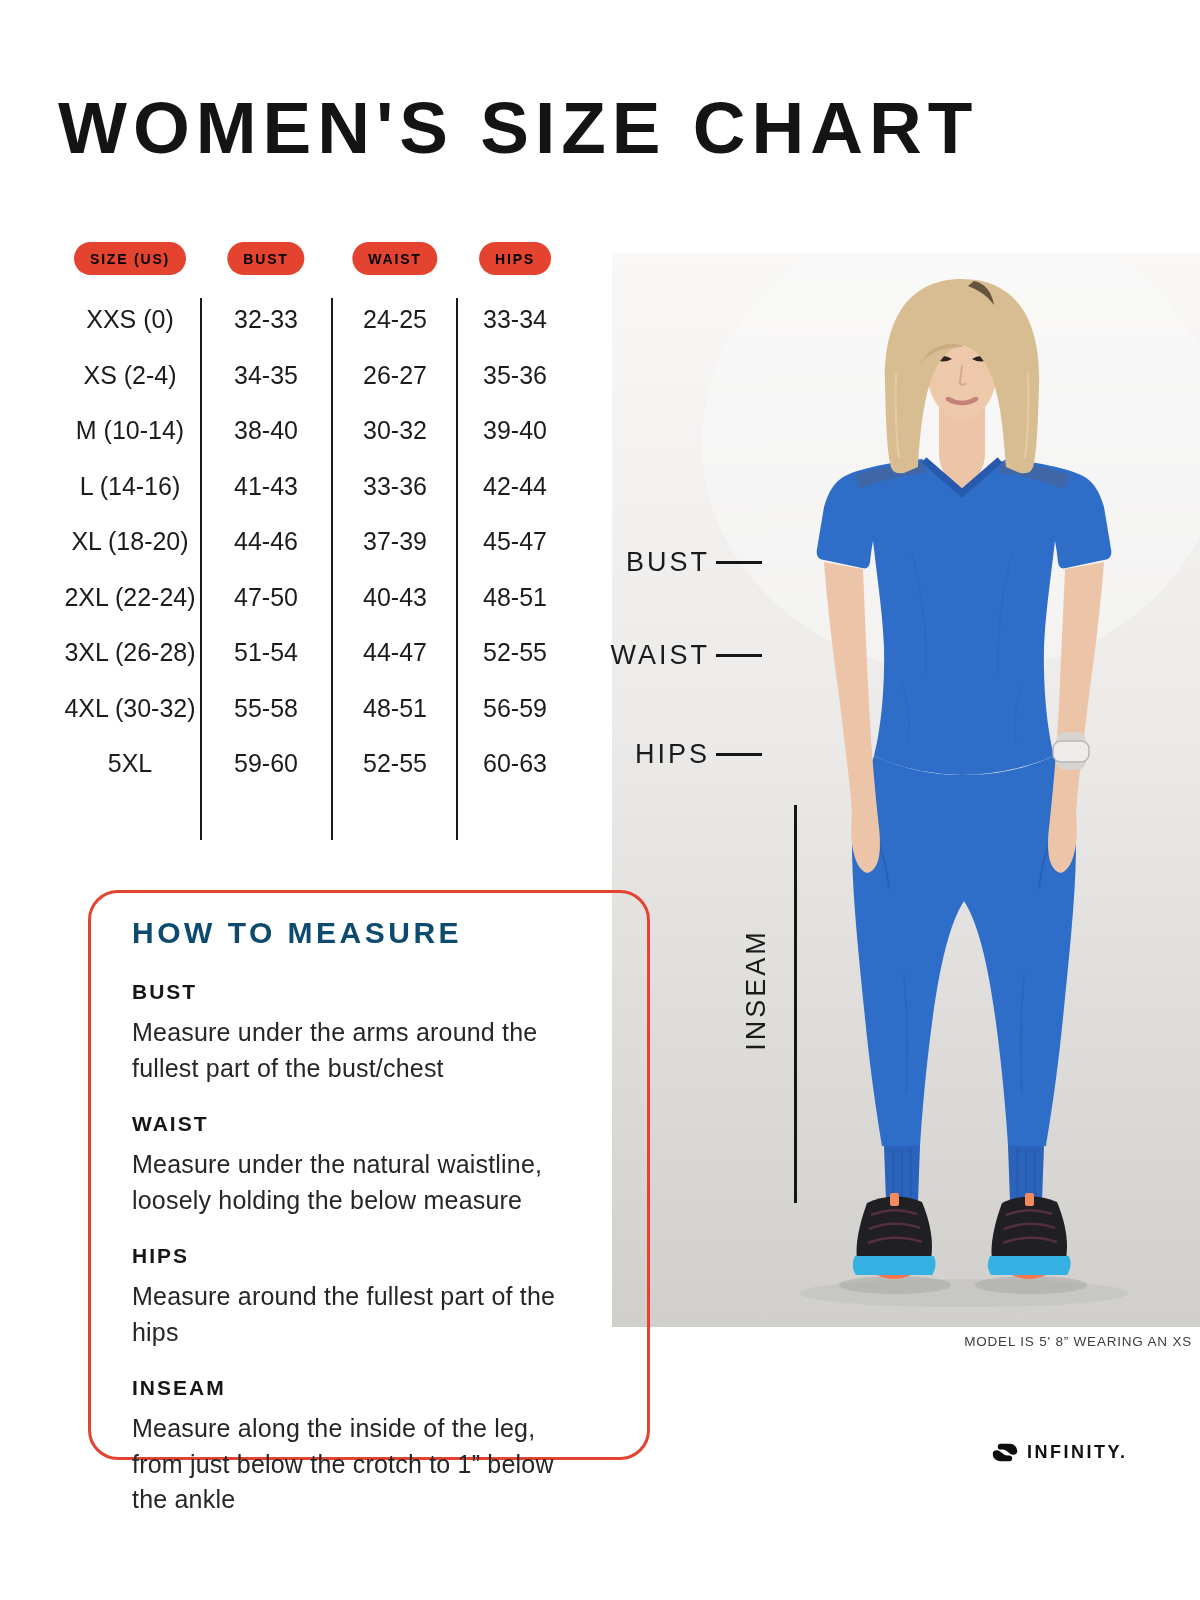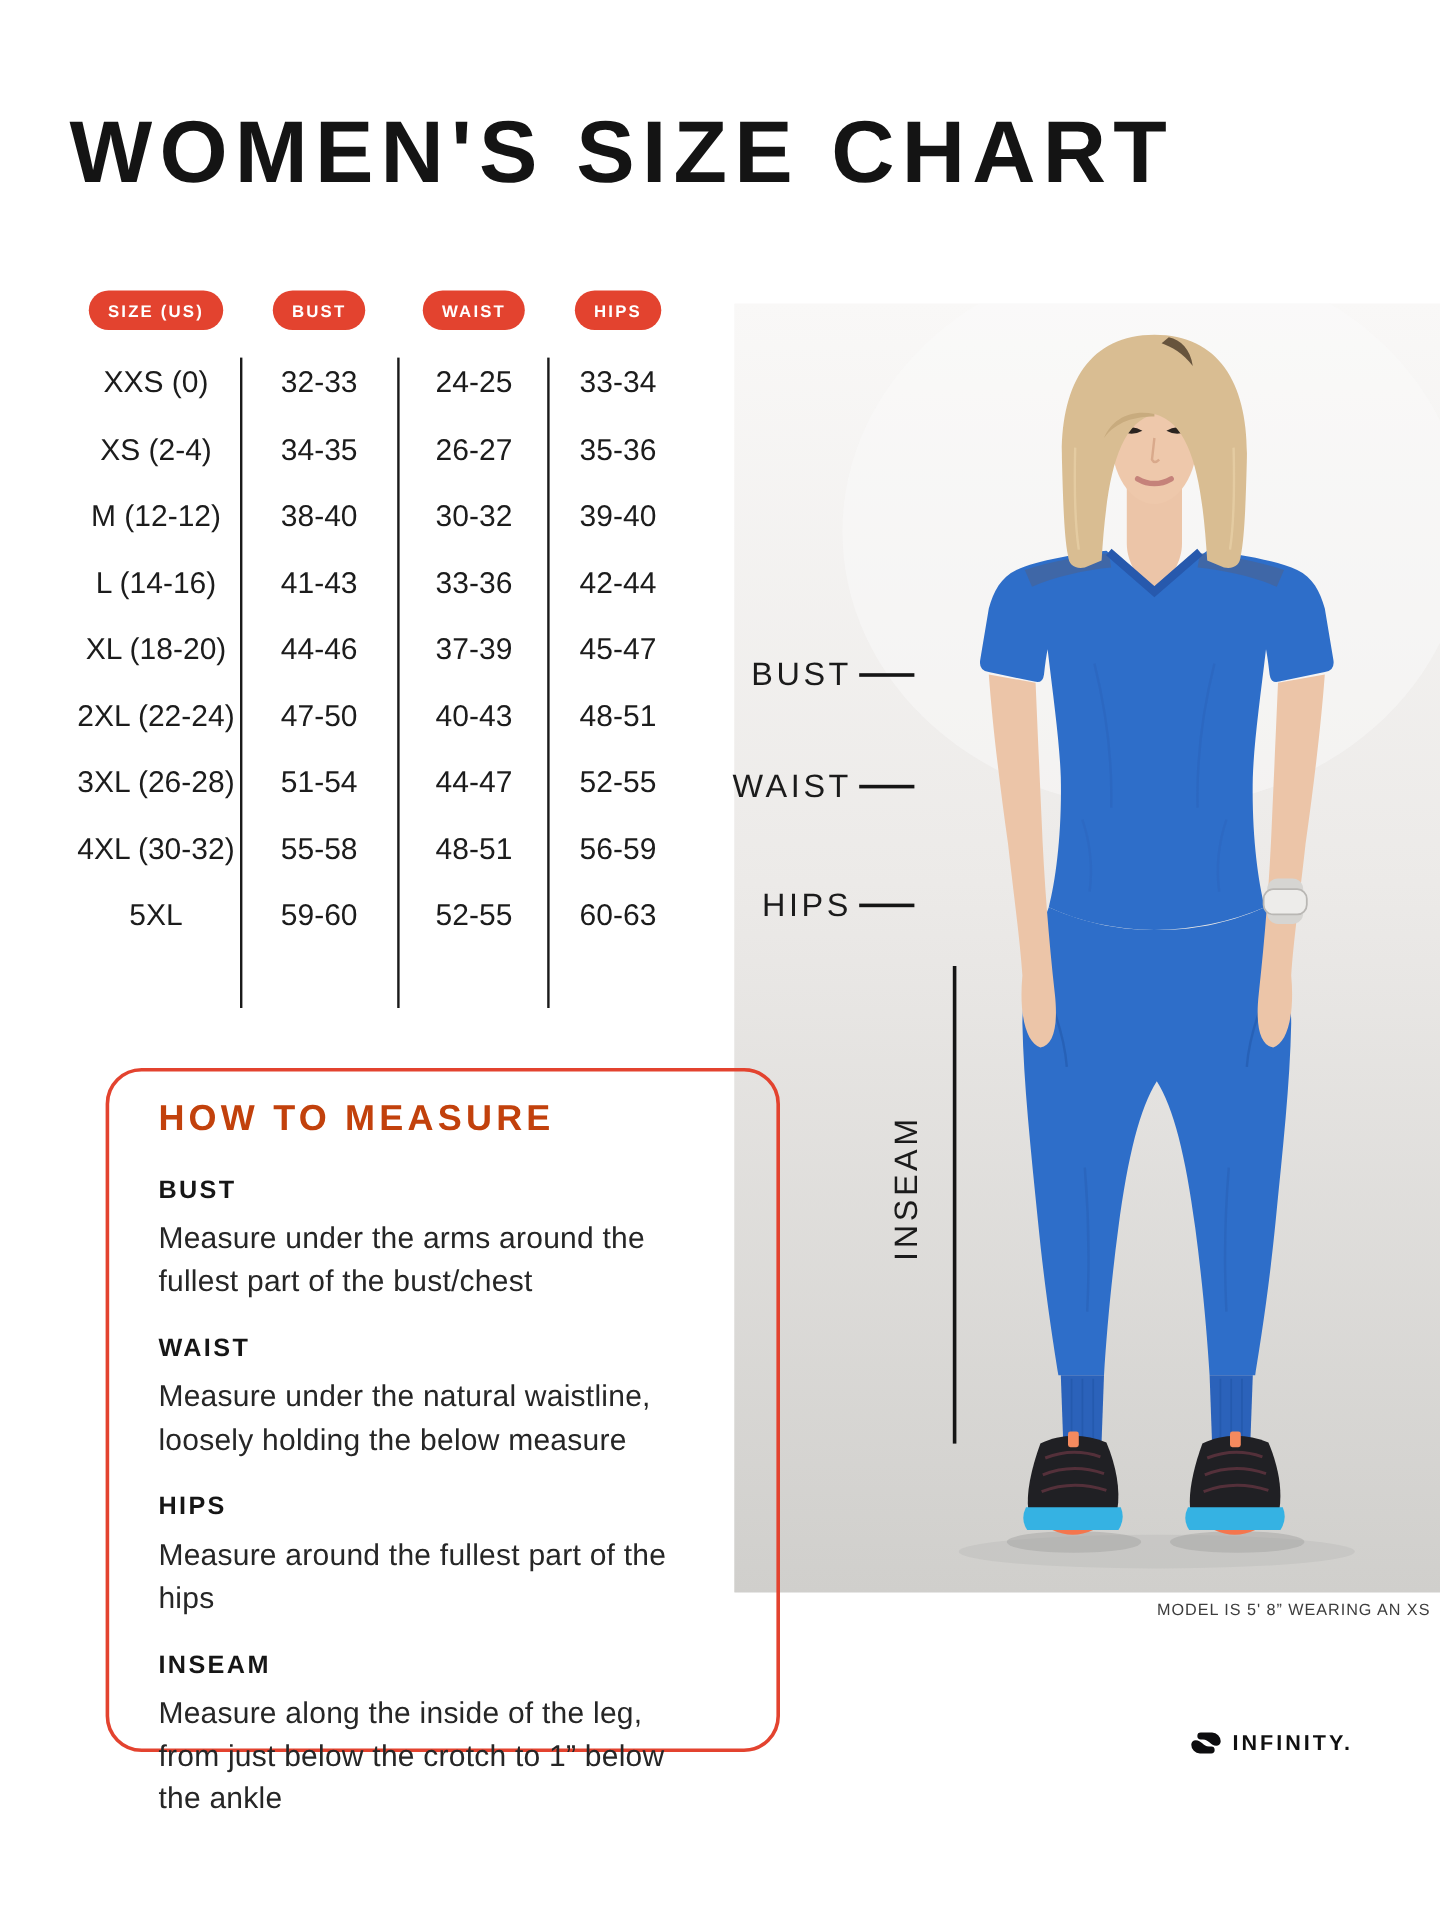--- a/index.html
+++ b/index.html
@@ -3,21 +3,21 @@
 <meta charset="utf-8">
 <style>
   html,body{margin:0;padding:0;background:#ffffff;}
   .page{position:relative;width:1200px;height:1600px;background:#fff;overflow:hidden;
         font-family:"Liberation Sans","DejaVu Sans",sans-serif;color:#1c1c1c;}
 
   .title{position:absolute;left:58px;top:86px;margin:0;font-size:73px;font-weight:bold;
          letter-spacing:6px;color:#141414;white-space:nowrap;}
 
   .pill{position:absolute;top:242px;height:33px;border-radius:17px;background:var(--accent,#e3432f);
-        color:#ffffff;font-size:14px;font-weight:bold;letter-spacing:1.8px;
+        color:#000000;font-size:14px;font-weight:bold;letter-spacing:1.8px;
         display:flex;align-items:center;justify-content:center;padding:0 16px;
         transform:translateX(-50%);white-space:nowrap;}
 
   .size-table{position:absolute;left:60px;top:292px;width:512px;}
   .trow{display:flex;height:55.5px;align-items:center;}
   .tcell{text-align:center;font-size:25px;color:#1c1c1c;}
   .c0{width:140px;} .c1{width:132px;} .c2{width:126px;} .c3{width:114px;}
   .vdiv{position:absolute;top:298px;height:542px;width:2px;background:#1a1a1a;}
 
   .photo{position:absolute;left:612px;top:253px;width:588px;height:1074px;
@@ -28,21 +28,21 @@
            color:#1b1b1b;white-space:nowrap;}
   .m-line{position:absolute;height:3px;background:#151515;}
   .inseam-label{position:absolute;left:756px;top:990px;transform:translate(-50%,-50%) rotate(-90deg);
                 font-size:27px;letter-spacing:3px;color:#1b1b1b;white-space:nowrap;}
   .inseam-line{position:absolute;left:794px;top:805px;width:3px;height:398px;background:#151515;}
 
   .measure-box{position:absolute;left:88px;top:890px;width:562px;height:570px;
                border:3px solid var(--accent,#e3432f);border-radius:30px;box-sizing:border-box;
                background:transparent;}
   .measure-content{position:absolute;left:132px;top:916px;width:425px;}
-  .measure-heading{margin:0 0 30px 0;font-size:30px;font-weight:bold;letter-spacing:3.5px;color:#c2410c;}
+  .measure-heading{margin:0 0 30px 0;font-size:30px;font-weight:bold;letter-spacing:3.5px;color:#0c4a6e;}
   .m-sec-title{margin:26px 0 11px 0;font-size:21px;font-weight:bold;letter-spacing:2px;color:#161616;}
   .m-sec-title.first{margin-top:0;}
   .m-sec-text{margin:0;font-size:25px;line-height:1.42;letter-spacing:0.2px;color:#262626;}
 
   .caption{position:absolute;right:8px;top:1334px;font-size:13.5px;letter-spacing:0.8px;color:#3d3d3d;}
 
   .logo{position:absolute;left:992px;top:1442px;display:flex;align-items:center;gap:9px;text-align:right;}
   .logo-text{font-size:18px;font-weight:bold;letter-spacing:2.5px;color:#101010;white-space:nowrap;}
 </style>
 </head>
@@ -167,21 +167,21 @@
         <div class="tcell c2">24-25</div>
         <div class="tcell c3">33-34</div>
       </div>
       <div class="trow">
         <div class="tcell c0">XS (2-4)</div>
         <div class="tcell c1">34-35</div>
         <div class="tcell c2">26-27</div>
         <div class="tcell c3">35-36</div>
       </div>
       <div class="trow">
-        <div class="tcell c0">M (12-12)</div>
+        <div class="tcell c0">M (10-14)</div>
         <div class="tcell c1">38-40</div>
         <div class="tcell c2">30-32</div>
         <div class="tcell c3">39-40</div>
       </div>
       <div class="trow">
         <div class="tcell c0">L (14-16)</div>
         <div class="tcell c1">41-43</div>
         <div class="tcell c2">33-36</div>
         <div class="tcell c3">42-44</div>
       </div>

